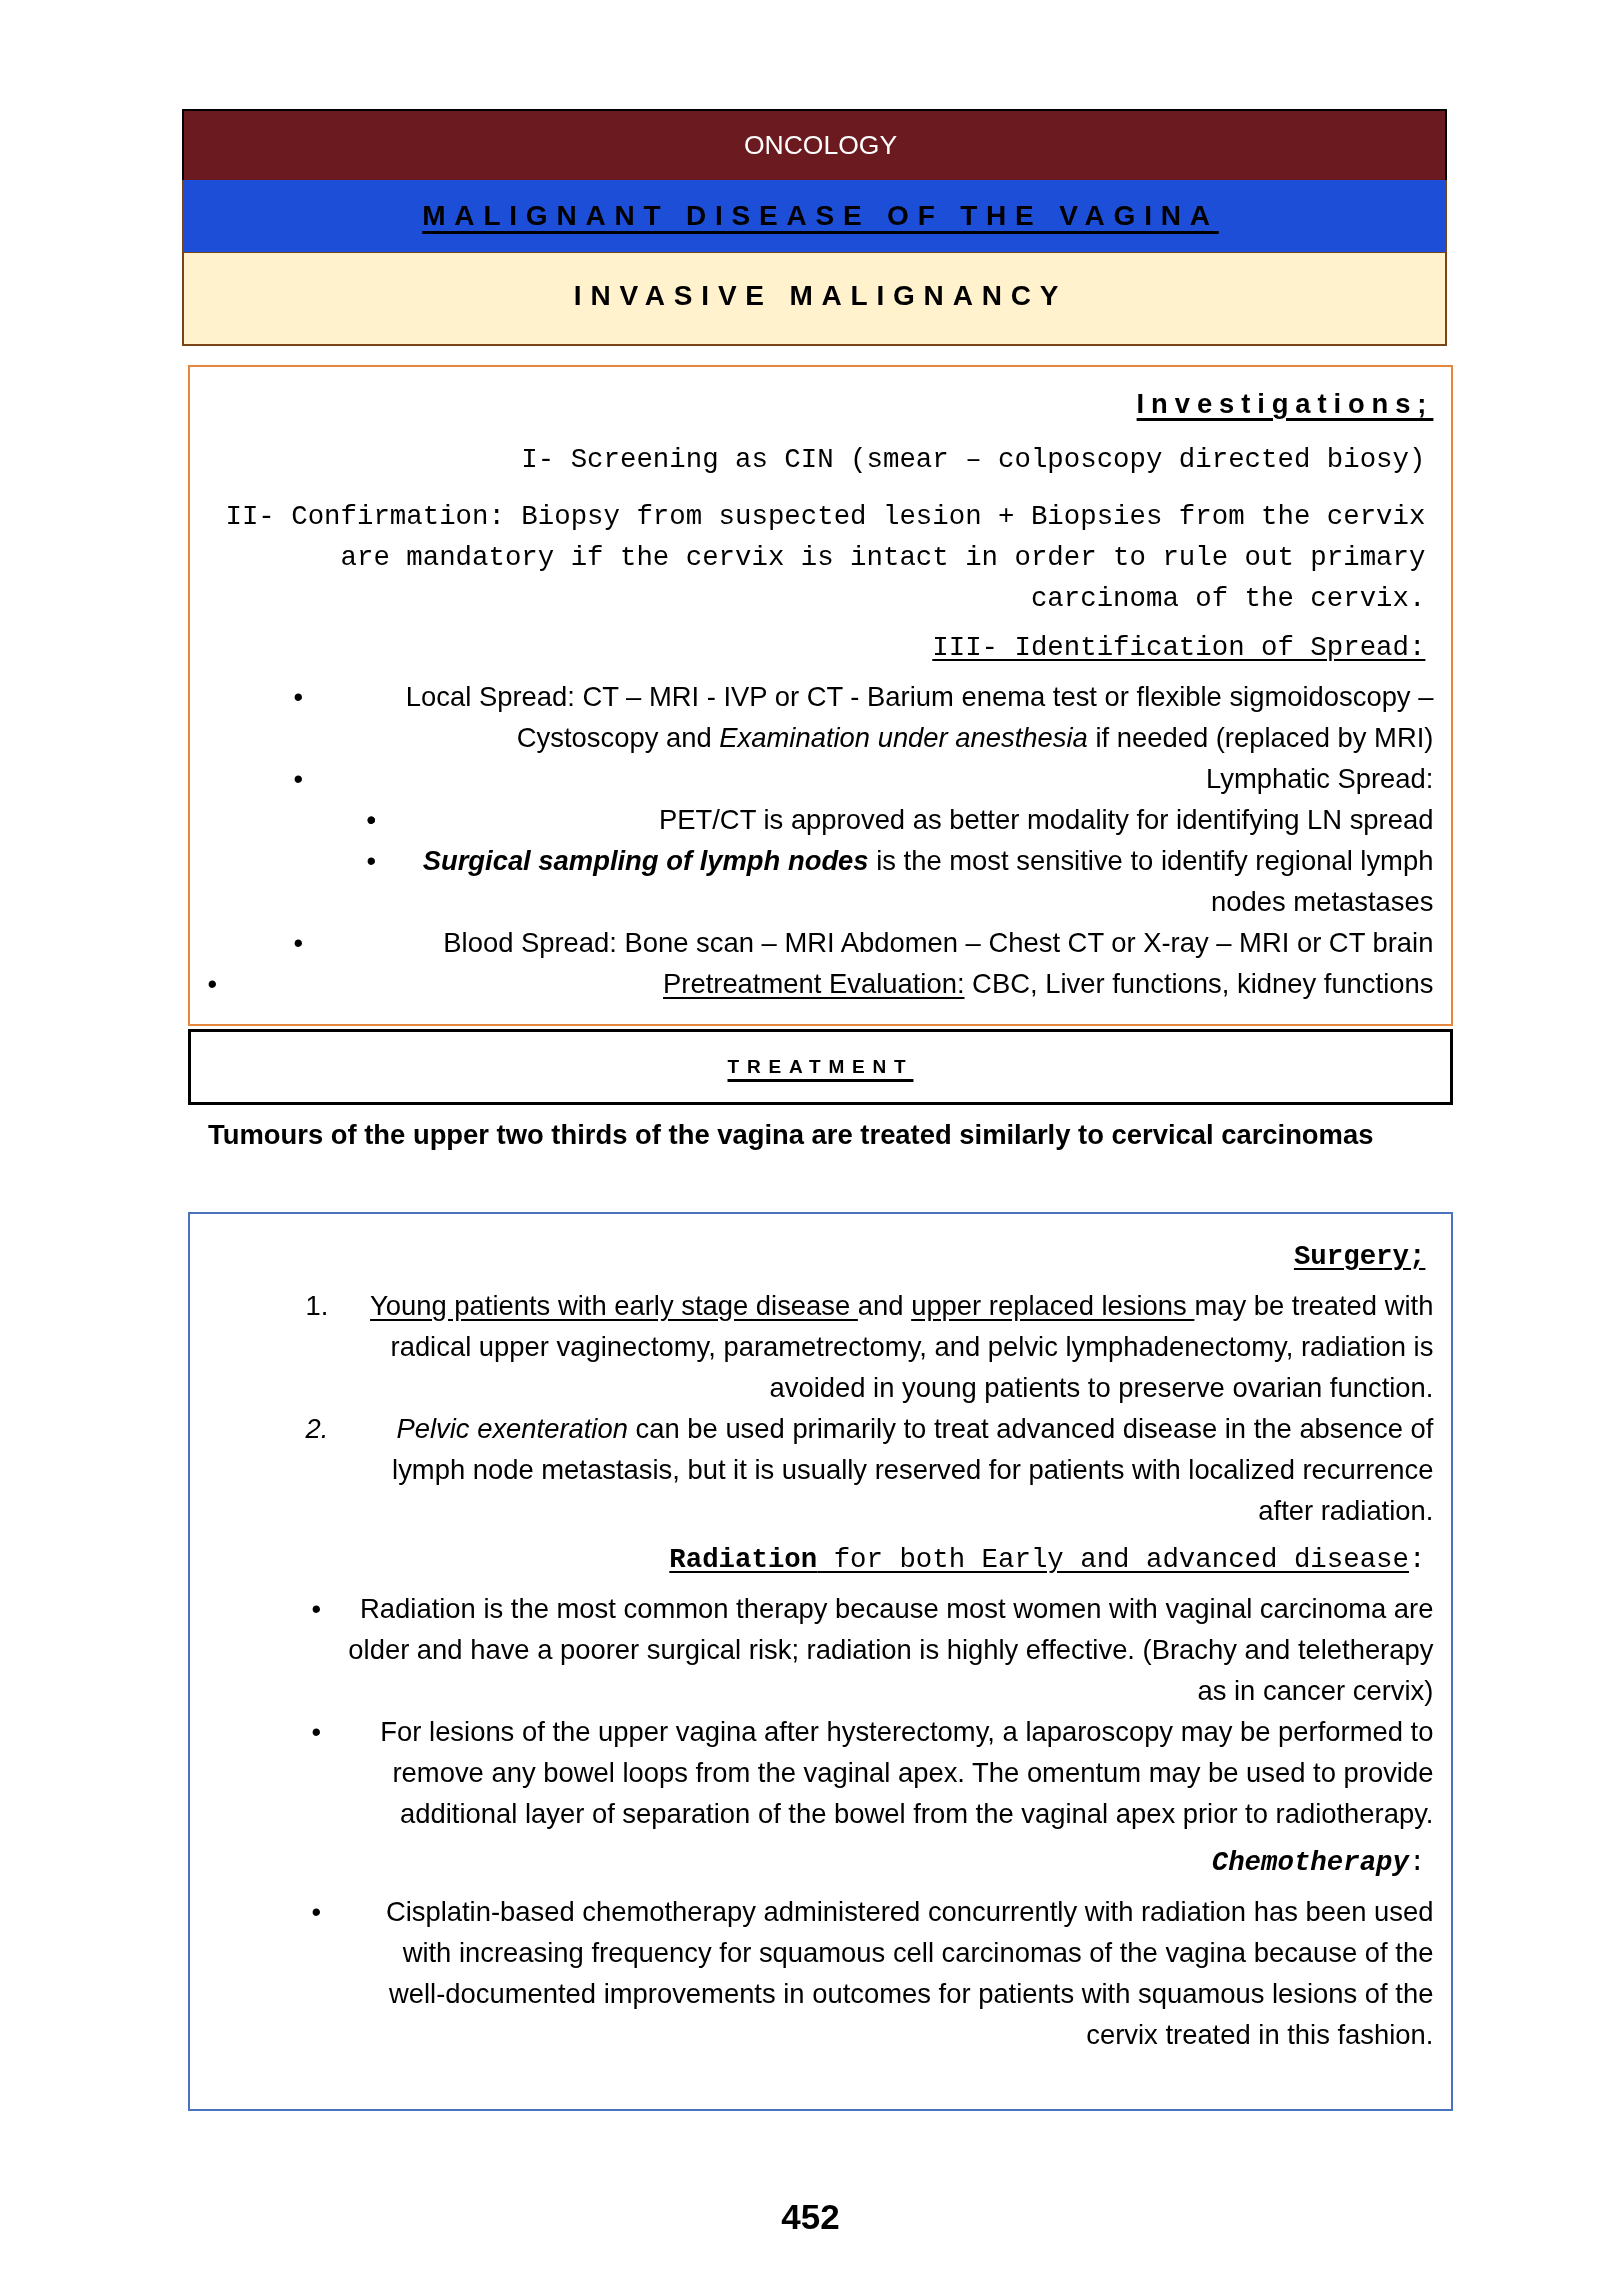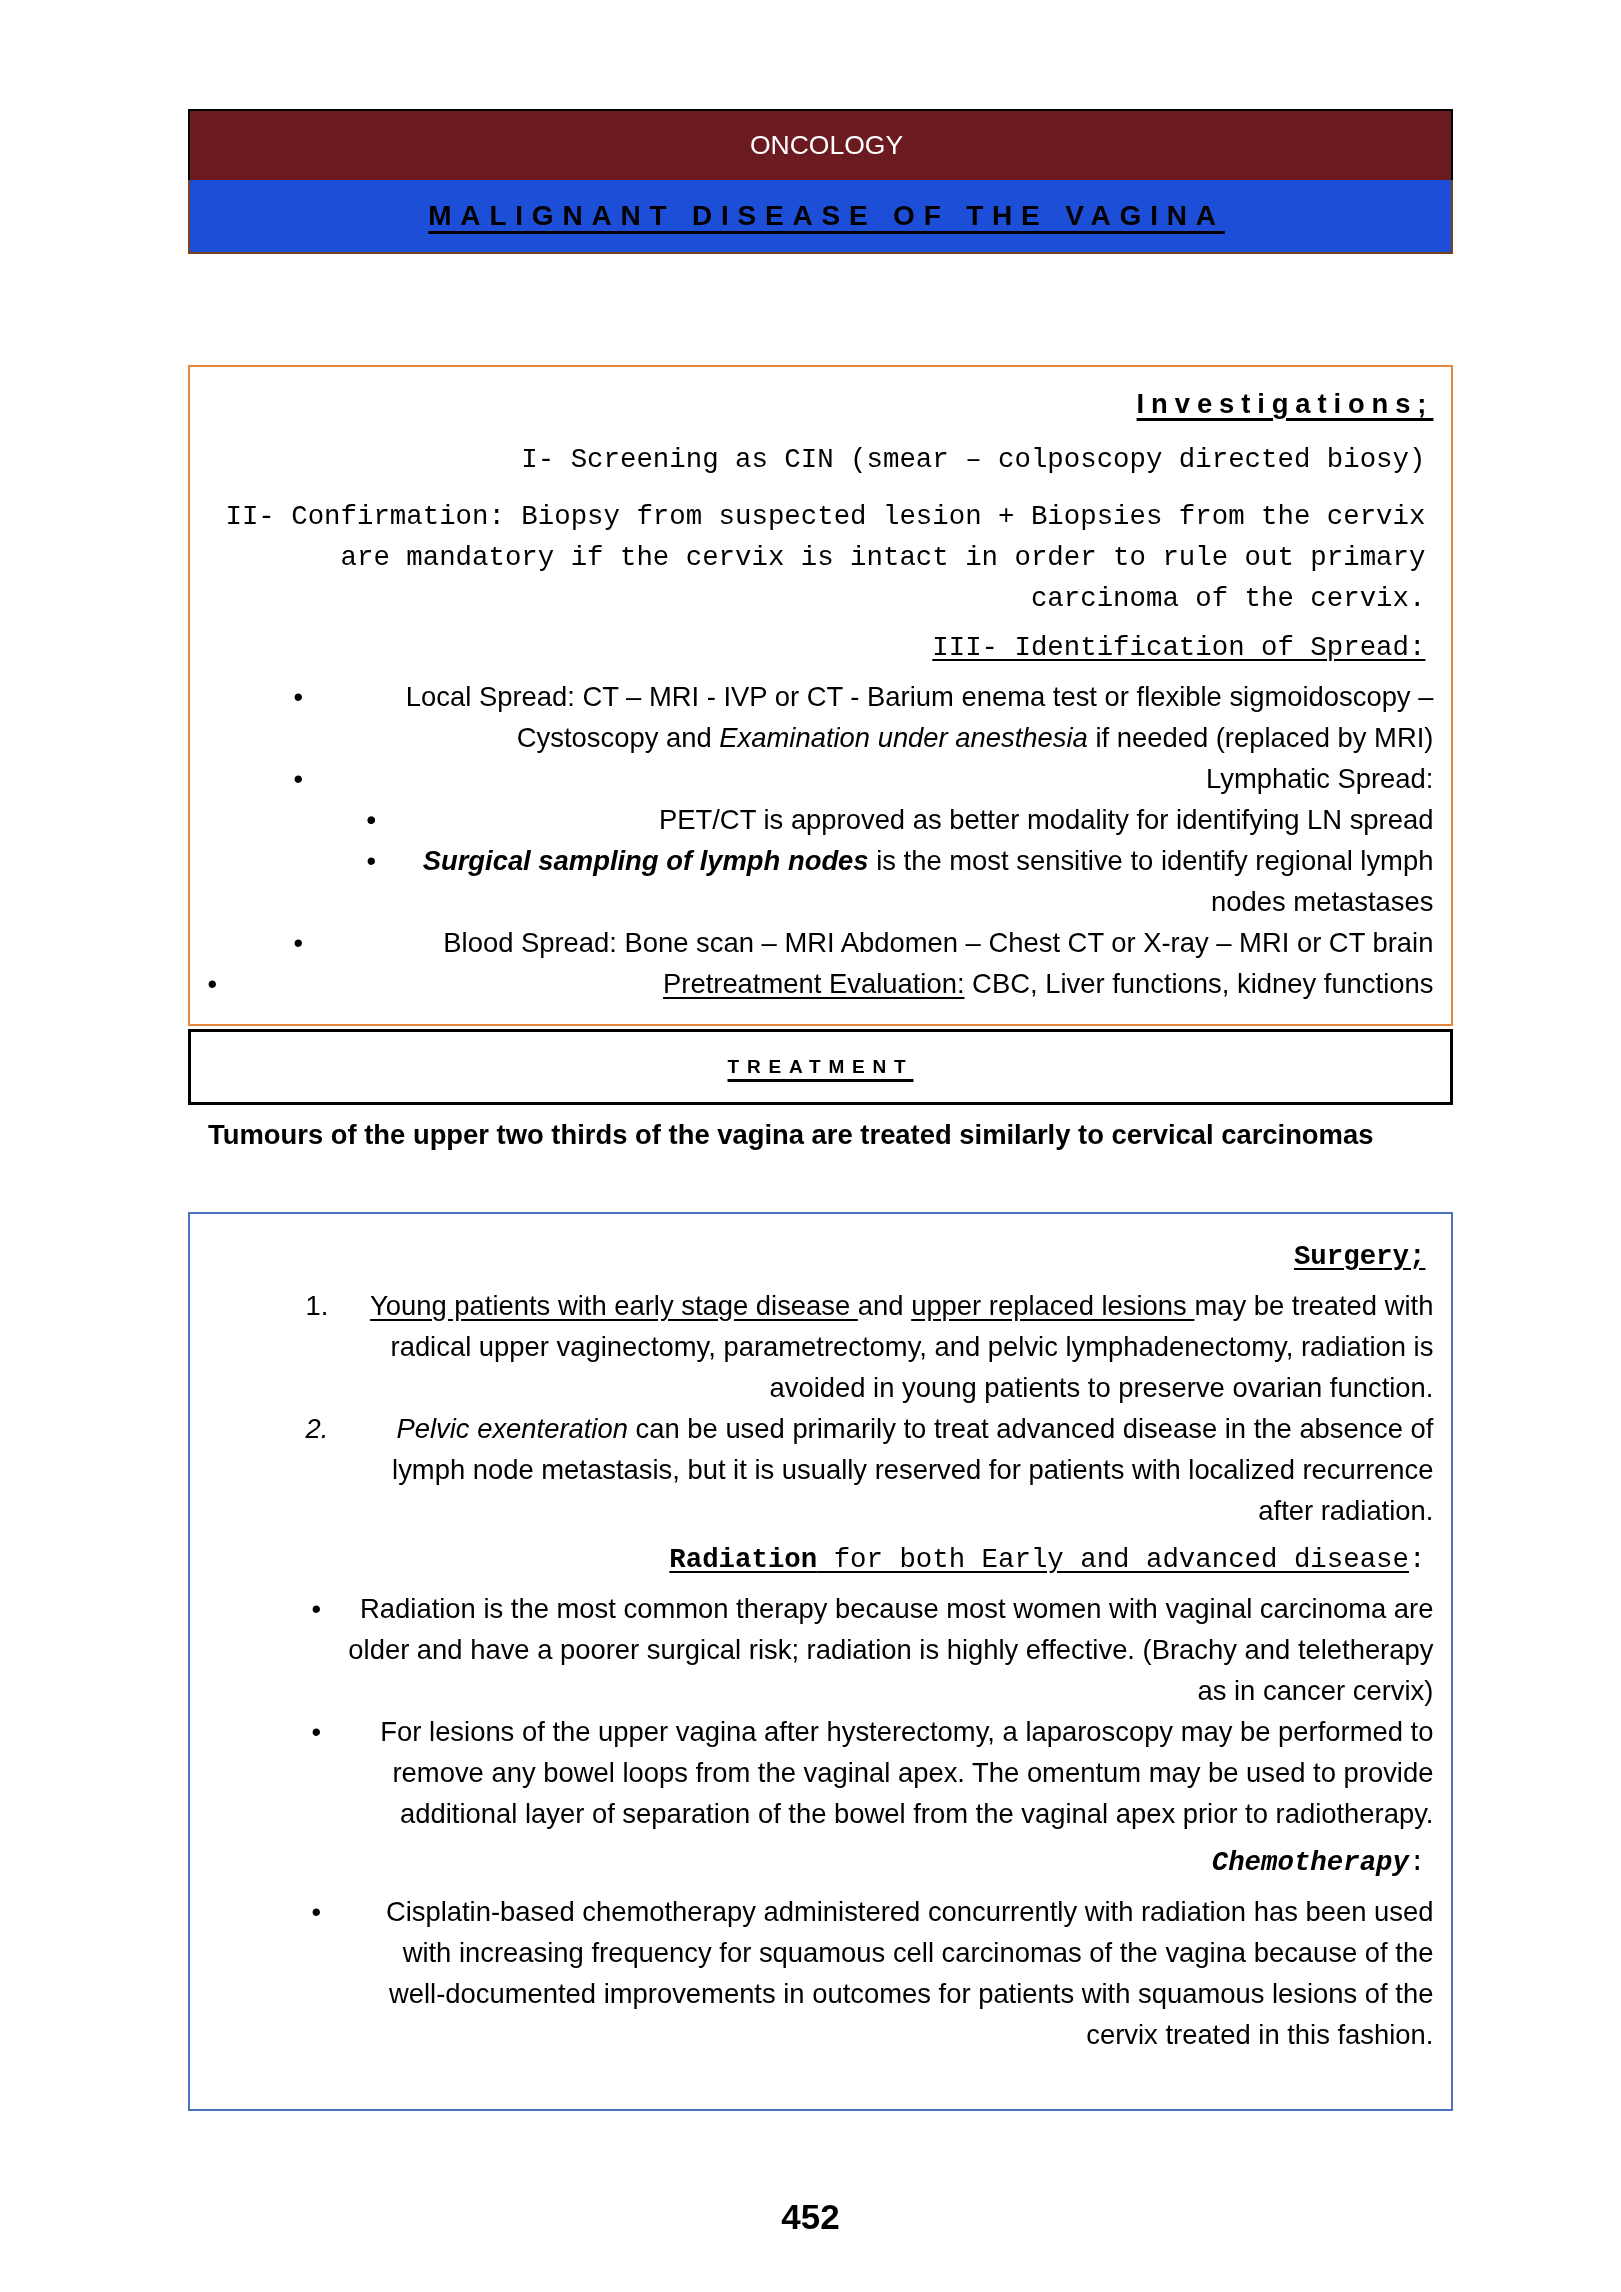--- a/index.html
+++ b/index.html
@@ -1,18 +1,18 @@
 <!DOCTYPE html>
 <html><head>
 <meta charset="utf-8">
 <style>
   html, body { margin:0; padding:0; background:#ffffff; }
   body { width:1621px; height:2293px; position:relative; font-family:"Liberation Sans", sans-serif; color:#000; }
   .page { position:absolute; left:0; top:0; width:1621px; height:2293px; }
-  .hdr { position:absolute; left:188px; width:1265px; box-sizing:border-box; text-align:center;padding-left:12px; }
+  .hdr { position:absolute; left:182px; width:1265px; box-sizing:border-box; text-align:center;padding-left:12px; }
   .band-onc { top:109px; height:74px; background:#6b1a1f; border:2.9px solid #000; border-bottom:2.9px solid #8b4513; color:#ffffff; font-size:26.5px; line-height:69px; font-weight:normal; letter-spacing:0px; }
   .band-title { top:180px; height:74px; background:#1d4ed8; border-left:2.9px solid #7a4419; border-right:2.9px solid #7a4419; border-bottom:2.9px solid #7a4419; font-size:28px; font-weight:bold; letter-spacing:8.8px; line-height:71px; }
   .band-title span { text-decoration:underline; text-underline-offset:5.9px; text-decoration-thickness:2.9px; }
   .band-sub { top:253px; height:93px; background:#fff2cc; border-left:2.9px solid #7a4419; border-right:2.9px solid #7a4419; border-bottom:2.9px solid #7a4419; font-size:28px; font-weight:bold; letter-spacing:8.8px; line-height:86px; }
 
   .box { position:absolute; left:188px; width:1265px; box-sizing:border-box; background:#fff; }
   .box-inv { top:365px; height:661px; border:2.9px solid #e6873f; padding:9.8px 17.6px; }
   .box-treat-title { top:1029px; height:76px; border:3.9px solid #000; text-align:center; font-size:19px; font-weight:bold; letter-spacing:7.8px; line-height:69px; }
   .box-treat-title span { text-decoration:underline; text-underline-offset:5.9px; text-decoration-thickness:2.9px; }
   .box-blue { top:1212px; height:899px; border:2.9px solid #4a72bf; padding:13.7px 17.6px; }
@@ -45,20 +45,23 @@
 </head>
 <body>
 
 <div class="page">
 
   <div class="hdr band-onc">
     <span>ONCOLOGY</span>
   </div>
   <div class="hdr band-title">
     <span>MALIGNANT DISEASE OF THE VAGINA</span>
+  </div>
+  <div class="hdr band-sub">
+    <span>INVASIVE MALIGNANCY</span>
   </div>
 
   <div class="box box-inv t">
     <div class="heading-inv">Investigations;</div>
     <p class="p mt18">I- Screening as CIN (smear – colposcopy directed biosy)</p>
     <p class="p mt18">II- Confirmation: Biopsy from suspected lesion + Biopsies from the cervix are mandatory if the cervix is intact in order to rule out primary carcinoma of the cervix.</p>
     <p class="p u">III- Identification of Spread:</p>
     <ul>
       <li class="l1">
         <span class="bul">•</span>

